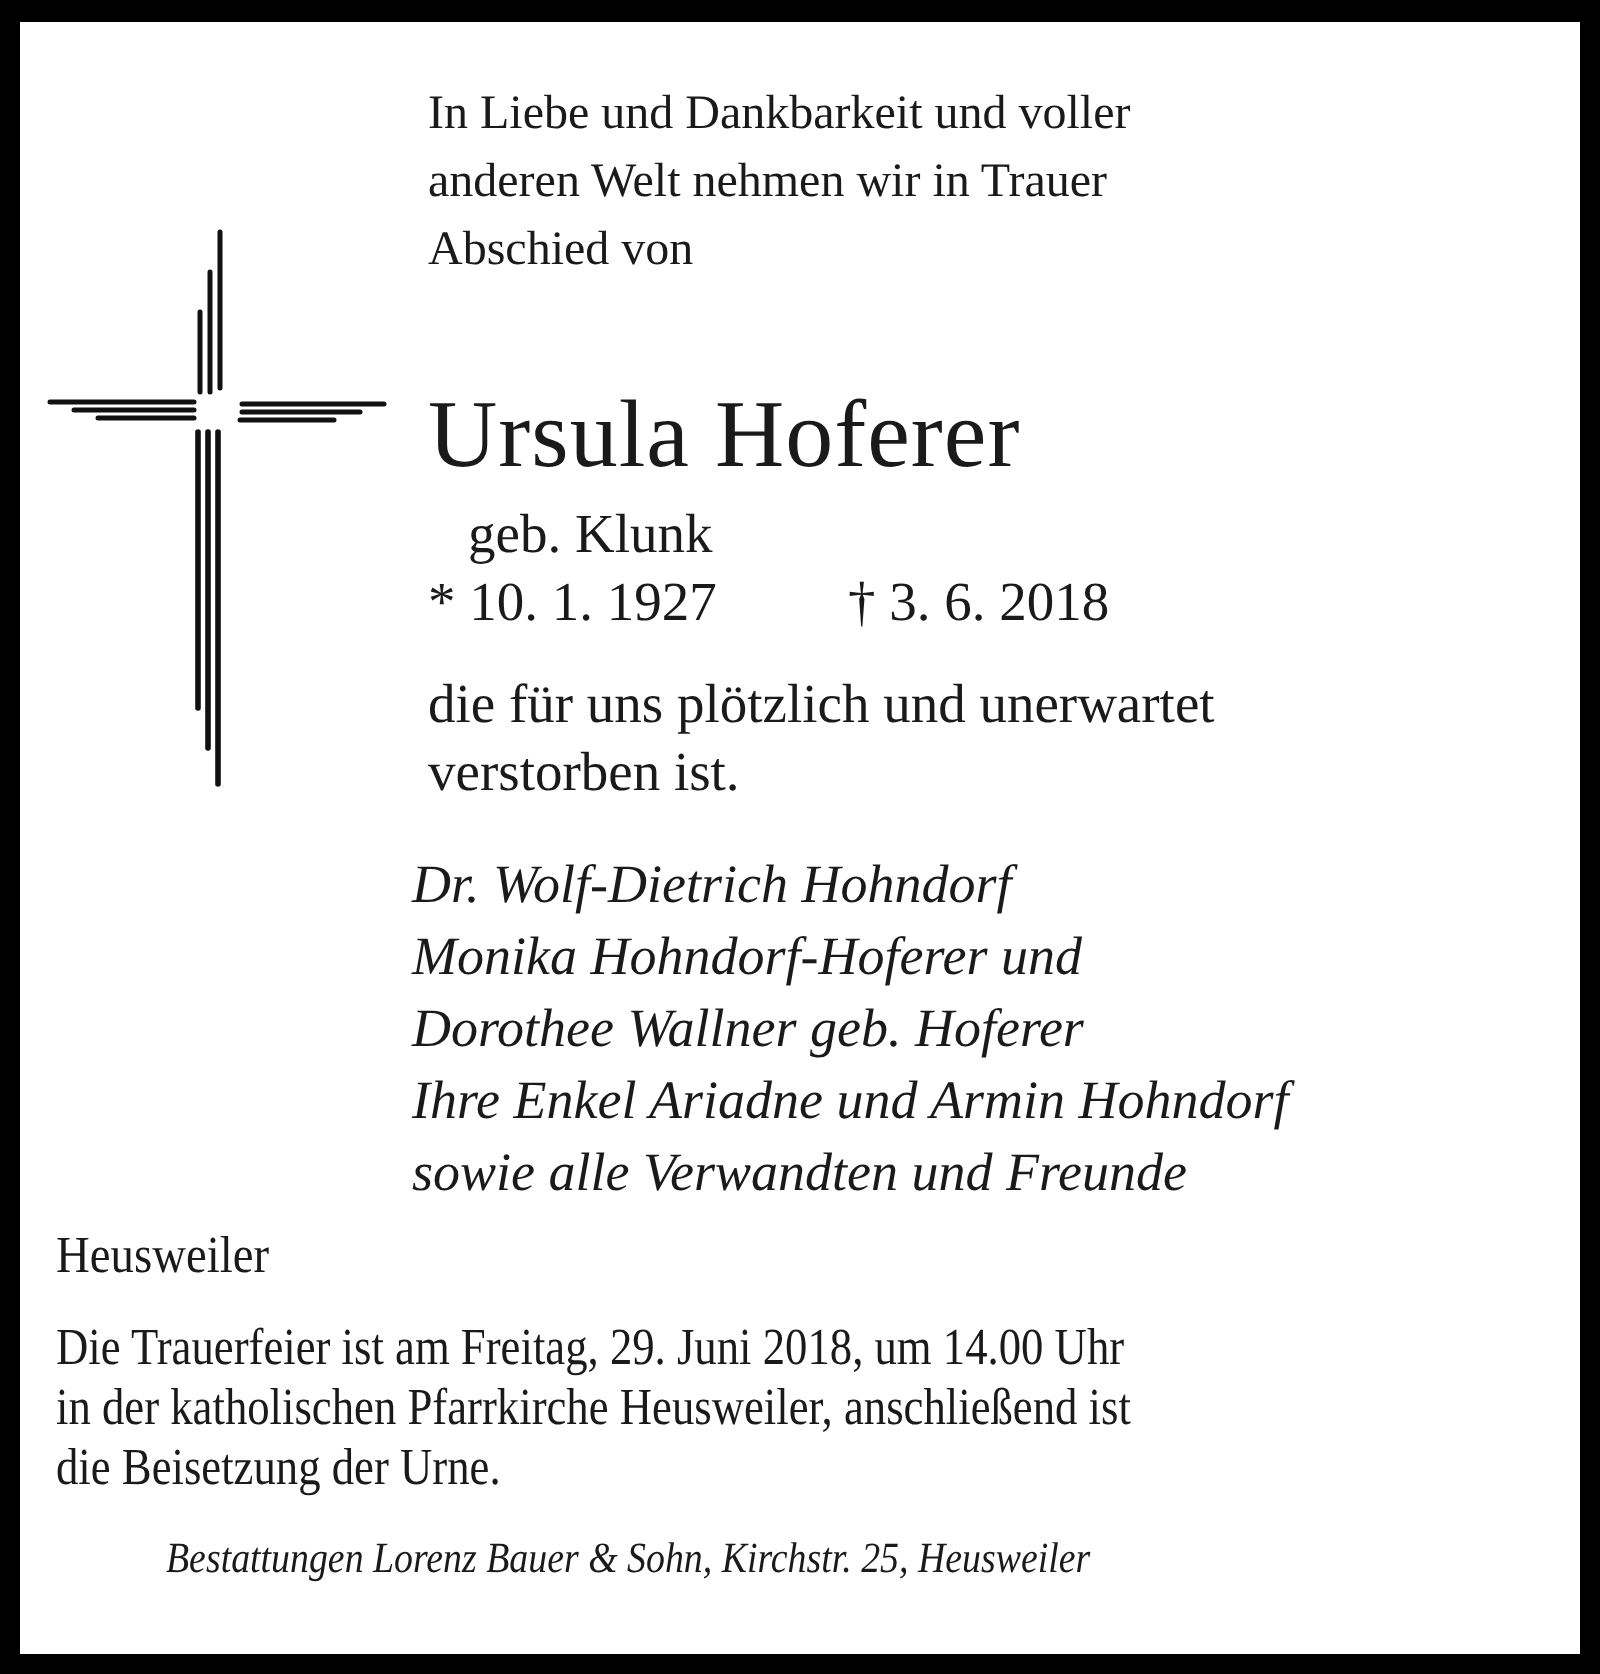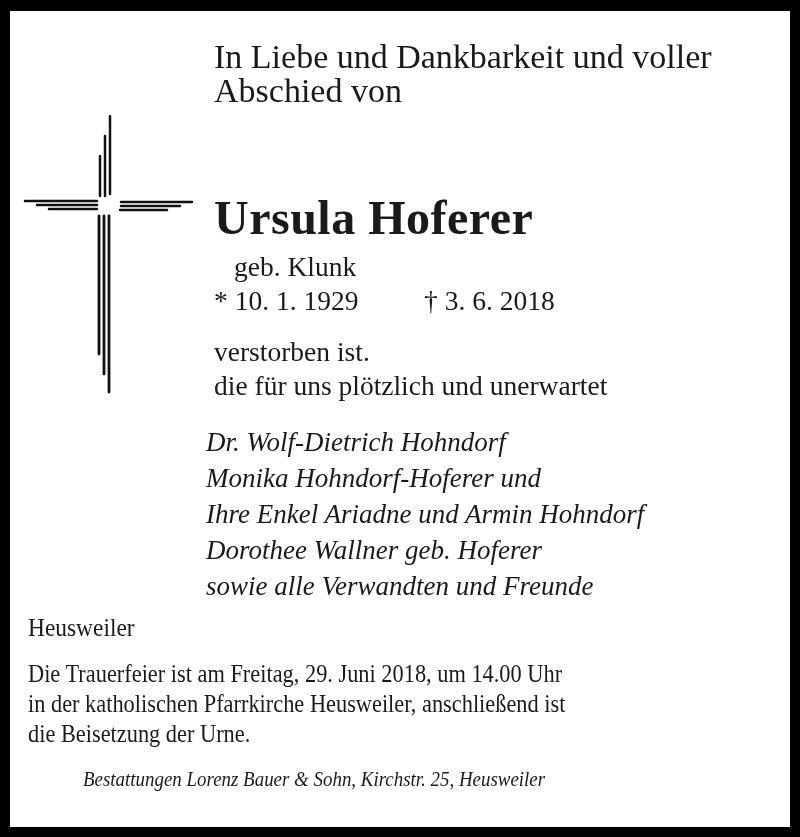--- a/index.html
+++ b/index.html
@@ -1,21 +1,21 @@
 <!DOCTYPE html>
 <html><head>
 <meta charset="utf-8">
 <style>
   html, body { margin:0; padding:0; }
   body { width:800px; height:837px; background:#000; position:relative; overflow:hidden;
          font-family:"DejaVu Serif", "Liberation Serif", serif; color:#1a1a1a; }
   .frame { position:absolute; left:10px; top:11px; width:780px; height:816px; background:#fff; }
   .txt { position:absolute; white-space:nowrap; }
-  .intro { left:214px; top:40px; font-family:"Liberation Serif", serif; font-size:34px; line-height:34px; }
-  .name { left:214px; top:188px; font-family:"Liberation Serif", serif; font-weight:bold; font-size:48px; line-height:60px; letter-spacing:0.5px; }
+  .intro { left:214px; top:40px; font-family:"Liberation Serif", serif; font-size:24px; line-height:34px; }
+  .name { left:214px; top:188px; font-family:"Liberation Serif", serif; font-weight:normal; font-size:48px; line-height:60px; letter-spacing:0.5px; }
   .geb { left:214px; top:250px; font-family:"Liberation Serif", serif; font-size:27.5px; line-height:34px;margin-left:20px; }
   .dates { left:214px; top:284px; font-family:"Liberation Serif", serif; font-size:27.5px; line-height:34px; }
   .dates .death { position:absolute; left:210px; }
   .passed { left:214px; top:335px; font-family:"Liberation Serif", serif; font-size:27.5px; line-height:34px; }
   .mourners { left:206px; top:424px; font-family:"Liberation Serif", serif; font-style:italic; font-size:27px; line-height:36px; }
   .place { left:28px; top:611px; font-family:"Liberation Serif", serif; font-size:26px; line-height:34px; transform:scaleX(0.9); transform-origin:left; }
   .ceremony { left:28px; top:659px; font-family:"Liberation Serif", serif; font-size:26px; line-height:30px; transform:scaleX(0.86); transform-origin:left; }
   .undertaker { left:83px; top:766px; font-family:"Liberation Serif", serif; font-style:italic; font-size:21.5px; line-height:26px; transform:scaleX(0.88); transform-origin:left; }
   .cross { position:absolute; left:17px; top:104px; width:180px; height:290px; }
 </style>
@@ -40,42 +40,43 @@
     <line x1="103" y1="106" x2="150" y2="106" stroke-width="2.5"></line>
 
     <line x1="82" y1="112" x2="82" y2="250" stroke-width="2.8"></line>
     <line x1="87" y1="112" x2="87" y2="270" stroke-width="2.8"></line>
     <line x1="92" y1="112" x2="92" y2="288" stroke-width="2.8"></line>
   </g>
 </svg>
 
 <div class="txt intro">
   <div>In Liebe und Dankbarkeit und voller</div>
+  <div>anderen Welt nehmen wir in Trauer</div>
   <div>Abschied von</div>
 </div>
 
 <div class="txt name">Ursula Hoferer</div>
 
 <div class="txt geb">geb. Klunk</div>
 
 <div class="txt dates">
-  <span>* 10. 1. 1929</span>
+  <span>* 10. 1. 1927</span>
   <span class="death">† 3. 6. 2018</span>
 </div>
 
 <div class="txt passed">
+  <div>die für uns plötzlich und unerwartet</div>
   <div>verstorben ist.</div>
-  <div>die für uns plötzlich und unerwartet</div>
 </div>
 
 <div class="txt mourners">
   <div>Dr. Wolf-Dietrich Hohndorf</div>
   <div>Monika Hohndorf-Hoferer und</div>
+  <div>Dorothee Wallner geb. Hoferer</div>
   <div>Ihre Enkel Ariadne und Armin Hohndorf</div>
-  <div>Dorothee Wallner geb. Hoferer</div>
   <div>sowie alle Verwandten und Freunde</div>
 </div>
 
 <div class="txt place">Heusweiler</div>
 
 <div class="txt ceremony">
   <div>Die Trauerfeier ist am Freitag, 29. Juni 2018, um 14.00 Uhr</div>
   <div>in der katholischen Pfarrkirche Heusweiler, anschließend ist</div>
   <div>die Beisetzung der Urne.</div>
 </div>

